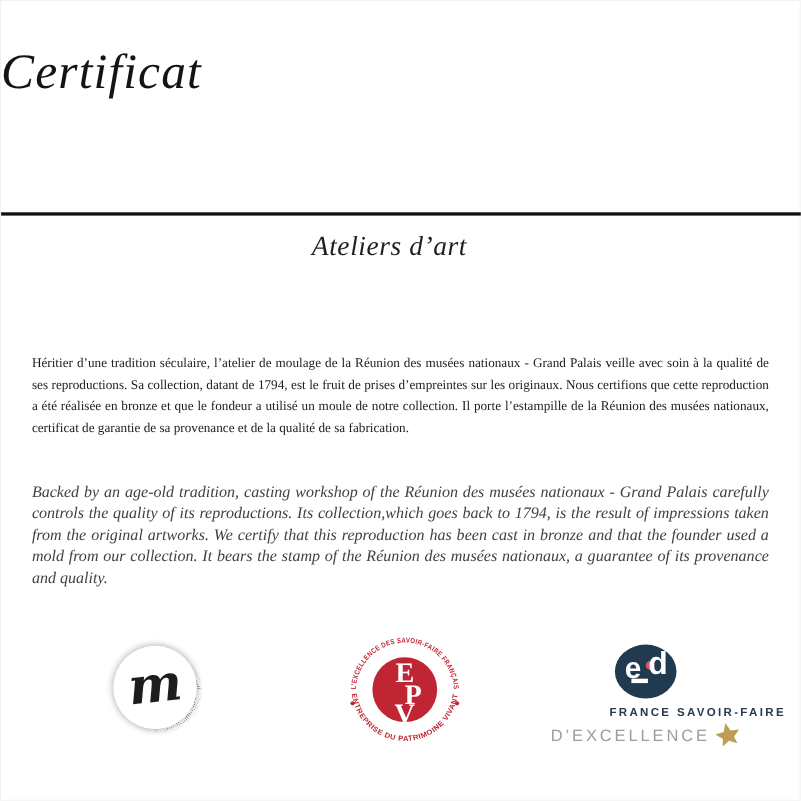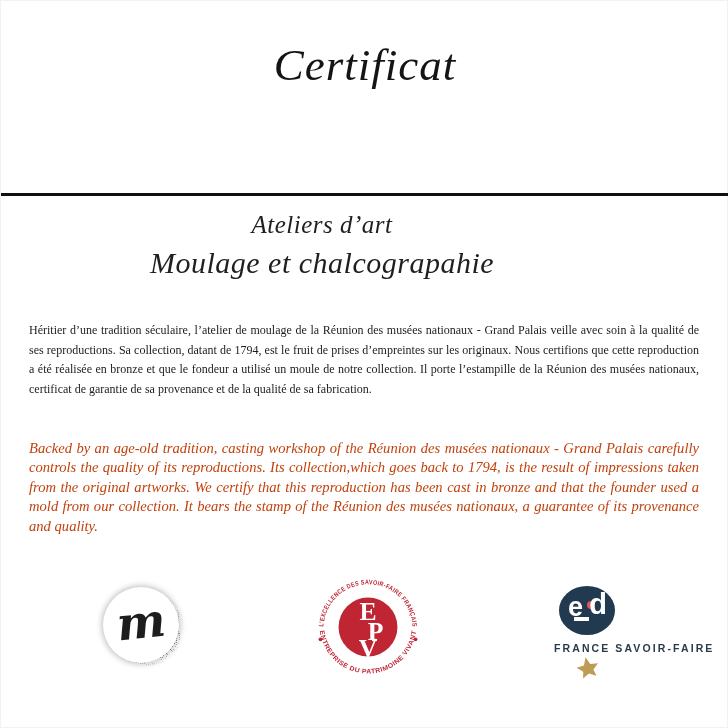--- a/index.html
+++ b/index.html
@@ -3,39 +3,39 @@
 <meta charset="utf-8">
 <style>
   html,body{margin:0;padding:0;}
   body{
     width:728px;height:728px;background:#ffffff;overflow:hidden;
     font-family:"Liberation Serif", serif;color:#1b1b1b;
   }
   .page{position:relative;width:728px;height:728px;background:#fff;box-sizing:border-box;border:1px solid #f2f2f2;}
 
   
-  .title-line{position:absolute;left:0;width:728px;text-align:center;
+  .title-line{position:absolute;left:0;width:728px;text-align:left;
     font-family:"Liberation Serif","DejaVu Serif",serif;font-style:italic;font-weight:400;
     font-size:45px;letter-spacing:1px;color:#141414;}
   .title-1{top:38px;}
   .title-2{top:100px;}
 
   
   .rule{position:absolute;left:0;top:192px;width:728px;height:3px;background:#101010;}
 
   
   .subtitle-line{position:absolute;left:0;width:642px;text-align:center;
-    font-family:"Liberation Serif","DejaVu Serif",serif;font-style:italic;font-weight:400;color:#1f1f1f;}
+    font-family:"Liberation Serif","DejaVu Serif",serif;font-style:italic;font-weight:400;color:#1f1f1f;padding-left:32px;}
   .subtitle-1{top:210px;font-size:25px;letter-spacing:.5px;}
   .subtitle-2{top:245px;font-size:30px;letter-spacing:.5px;}
 
   
   .para{position:absolute;left:28px;right:28px;text-align:justify;}
   .para-fr{top:320px;font-size:12px;line-height:19.6px;color:#1c1c1c;}
-  .para-en{top:438px;font-size:14.6px;line-height:19.4px;font-style:italic;color:#c2410c;}
+  .para-en{top:438px;font-size:14.6px;line-height:19.4px;font-style:italic;color:#404040;}
 
   
   
   .rmn{position:absolute;left:100px;top:582px;width:90px;height:90px;}
   .rmn-burst{position:absolute;inset:0;border-radius:50%;
     background:repeating-conic-gradient(rgba(15,15,15,.78) 0deg .5deg, rgba(255,255,255,0) .5deg 3.2deg);
     -webkit-mask-image:radial-gradient(circle, rgba(0,0,0,0) 0 33%, #000 40% 46%, rgba(0,0,0,0) 60%);
             mask-image:radial-gradient(circle, rgba(0,0,0,0) 0 33%, #000 40% 46%, rgba(0,0,0,0) 60%);
   }
   .rmn-disc{position:absolute;left:2px;top:4px;width:76px;height:76px;border-radius:50%;background:#fff;
@@ -67,21 +67,20 @@
 </head>
 <body>
 
 <div class="page">
 
   <div class="title-line title-1">Certificat</div>
 
   <div class="rule"></div>
 
   <div class="subtitle-line subtitle-1">Ateliers d’art</div>
-  <div class="subtitle-line subtitle-2">Moulage et chalcograpahie</div>
 
   <div class="para para-fr">Héritier d’une tradition séculaire, l’atelier de moulage de la Réunion des musées nationaux - Grand Palais veille avec soin à la qualité de ses reproductions. Sa collection, datant de 1794, est le fruit de prises d’empreintes sur les originaux. Nous certifions que cette reproduction a été réalisée en bronze et que le fondeur a utilisé un moule de notre collection. Il porte l’estampille de la Réunion des musées nationaux, certificat de garantie de sa provenance et de la qualité de sa fabrication.</div>
   <div class="para para-en">Backed by an age-old tradition, casting workshop of the Réunion des musées nationaux - Grand Palais carefully controls the quality of its reproductions. Its collection,which goes back to 1794, is the result of impressions taken from the original artworks. We certify that this reproduction has been cast in bronze and that the founder used a mold from our collection. It bears the stamp of the Réunion des musées nationaux, a guarantee of its provenance and quality.</div>
 
   <div class="rmn">
     <div class="rmn-burst"></div>
     <div class="rmn-disc">
       <span class="rmn-letter">m</span>
     </div>
   </div>
@@ -109,20 +108,21 @@
 
   <div class="ed">
     <div class="ed-oval">
       <span class="ed-letter-e">e</span>
       <span class="ed-dot"></span>
       <span class="ed-bar"></span>
       <span class="ed-letter-d">d</span>
     </div>
     <div class="ed-line1">FRANCE SAVOIR-FAIRE</div>
     <div class="ed-line2">
+      <span>D’EXCELLENCE</span>
       <span class="ed-star">
         <svg width="22" height="21" viewBox="0 0 20 19">
           <polygon points="10,0 12.9,6.9 20,7.6 14.7,12.4 16.2,18.4 10,15 3.8,18.4 5.3,12.4 0,7.6 7.1,6.9" fill="#bf9c55"></polygon>
         </svg>
       </span>
     </div>
   </div>
 
 </div>
 

